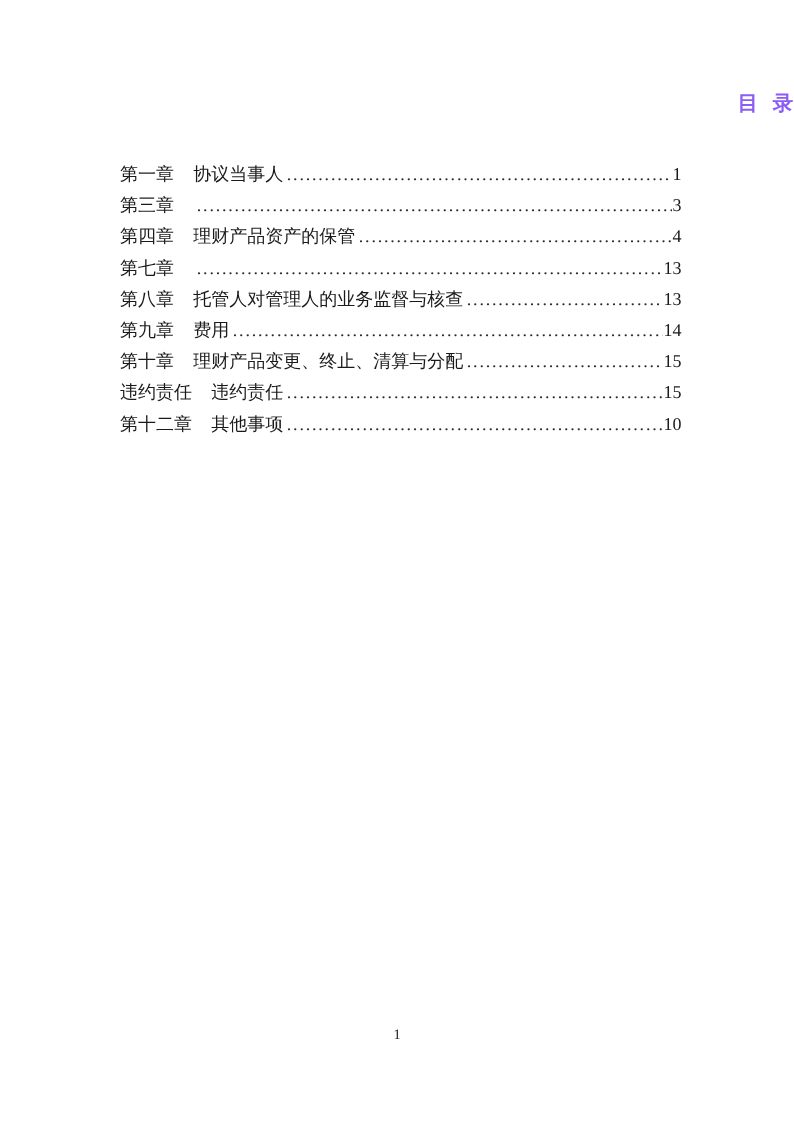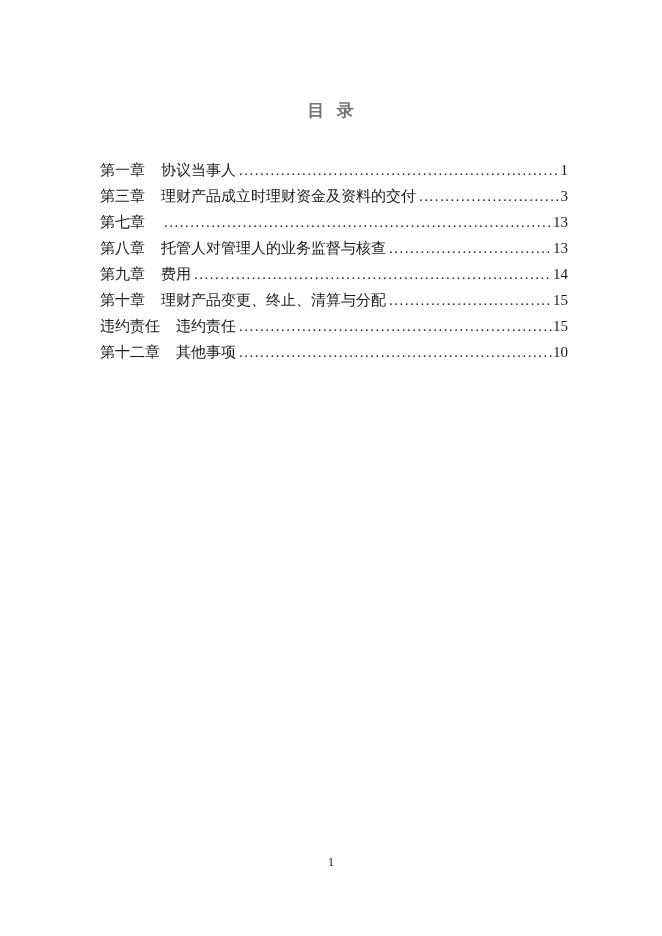--- a/index.html
+++ b/index.html
@@ -12,29 +12,29 @@
     width: 662px;
     height: 936px;
     margin: 0 auto;
     background: #ffffff;
     color: #1a1a1a;
     font-family: "Liberation Serif", "DejaVu Serif", serif;
     overflow: hidden;
   }
   .doc-title {
     margin: 0;
-    padding-top: 98px;
+    padding-top: 74px;
     height: 26px;
     line-height: 26px;
-    text-align: center;
+    text-align: right;
     font-size: 17px;
     font-weight: bold;
     letter-spacing: 1px;
     word-spacing: 6px;
-    color: #737373;
+    color: #8b5cf6;
   }
   .toc {
     margin: 33px 0 0 100px;
     width: 468px;
   }
   .toc-row {
     display: flex;
     align-items: baseline;
     height: 26px;
     line-height: 26px;
@@ -86,25 +86,30 @@
       <div class="toc-row">
         <span class="toc-chapter">第一章</span>
         <span class="toc-title">协议当事人</span>
         <span class="toc-dots"></span>
         <span class="toc-page">1</span>
       </div>
 
 
       <div class="toc-row">
         <span class="toc-chapter">第三章</span>
-        <span class="toc-title">理财产品成立时理财资金及资料的交付</span>
         <span class="toc-dots"></span>
         <span class="toc-page">3</span>
       </div>
 
+      <div class="toc-row">
+        <span class="toc-chapter">第四章</span>
+        <span class="toc-title">理财产品资产的保管</span>
+        <span class="toc-dots"></span>
+        <span class="toc-page">4</span>
+      </div>
 
 
 
       <div class="toc-row">
         <span class="toc-chapter">第七章</span>
         <span class="toc-dots"></span>
         <span class="toc-page">13</span>
       </div>
 
       <div class="toc-row">

